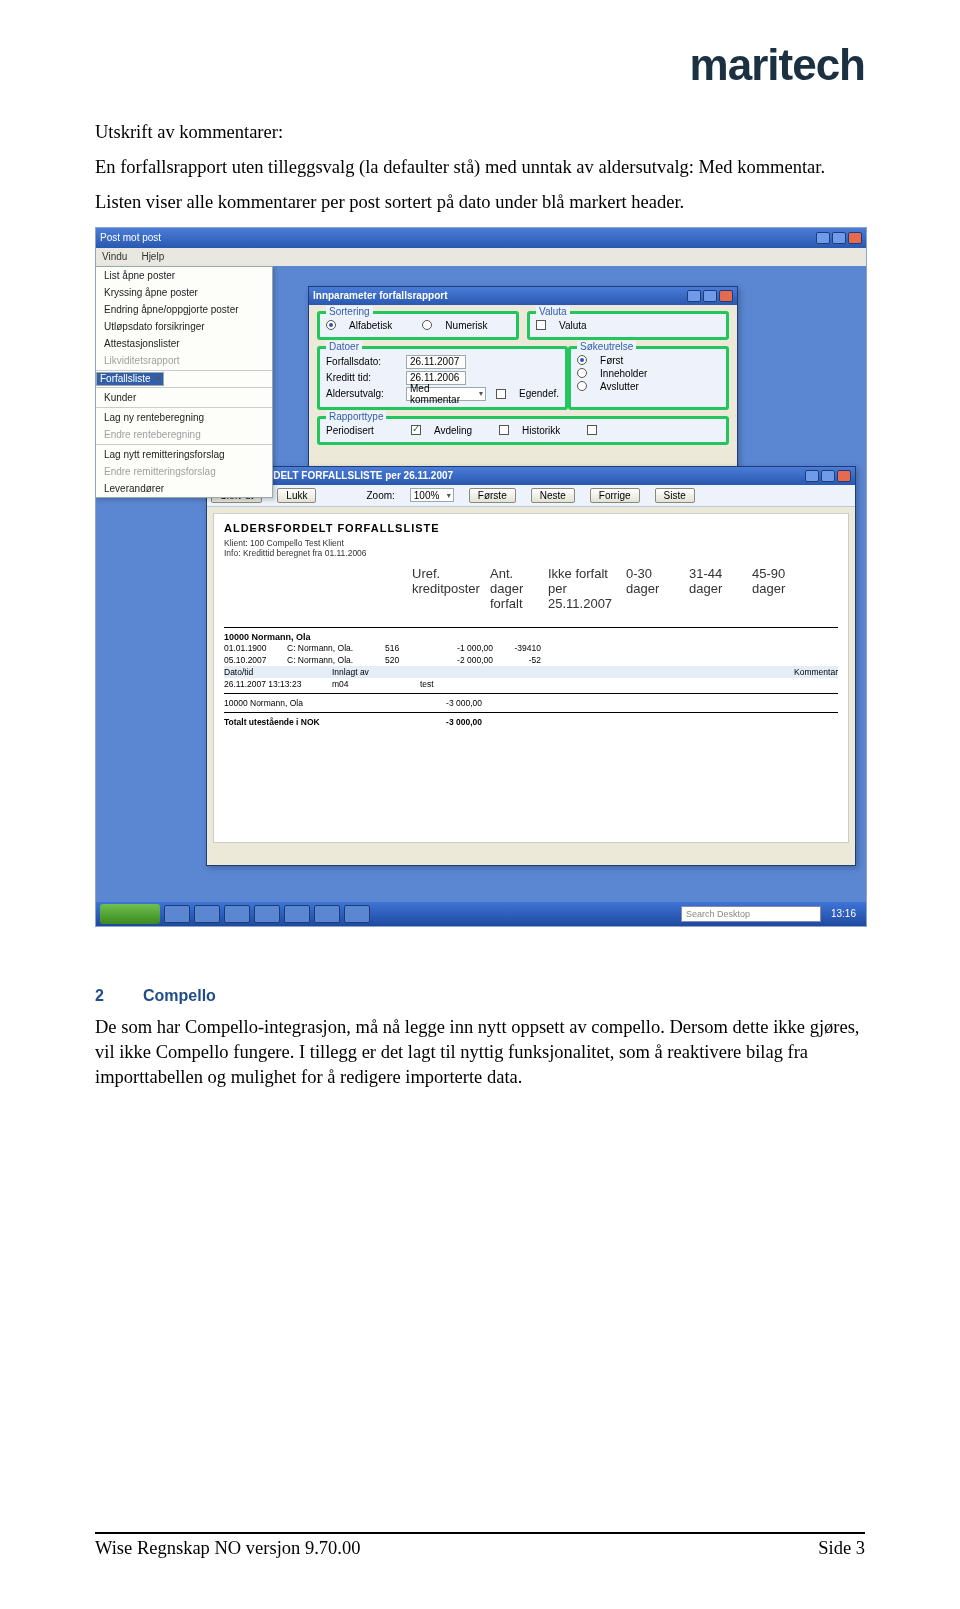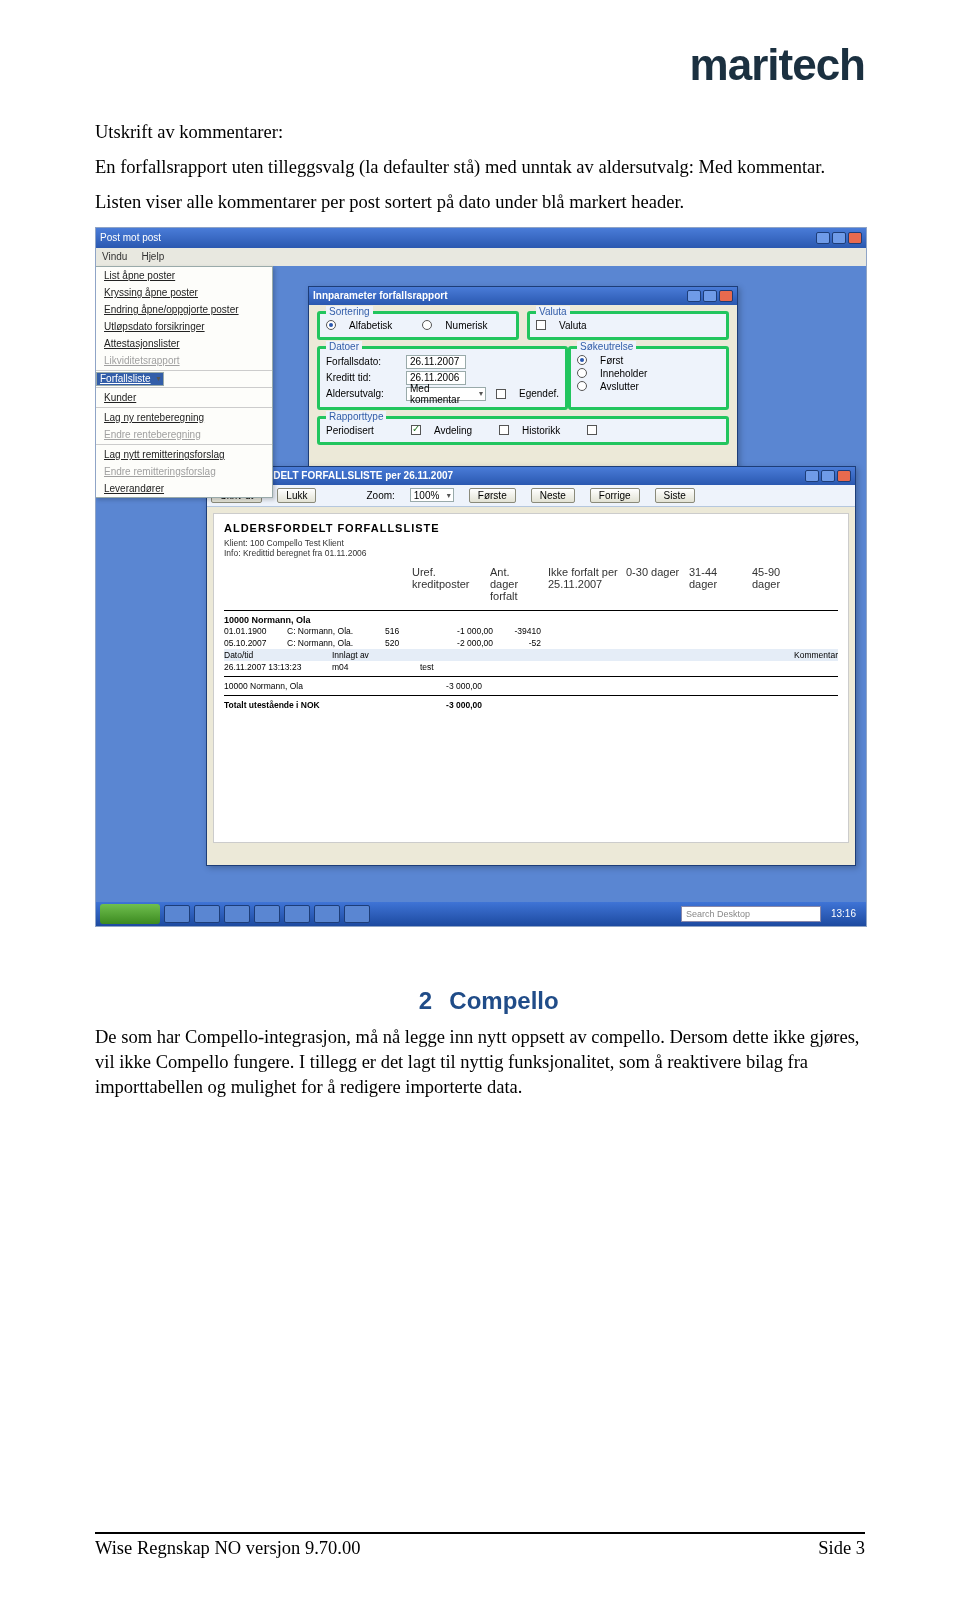--- a/index.html
+++ b/index.html
@@ -23,26 +23,25 @@
     letter-spacing: -1px;
     margin-bottom: 30px;
   }
   .body-text {
     font-size: 18.5px;
     line-height: 1.35;
     margin-bottom: 10px;
   }
   .section-heading {
     font-family: Arial, sans-serif;
-    font-size: 24px;
+    font-size: 16px;
     font-weight: 700;
     color: #204c88;
     margin-top: 60px;
     margin-bottom: 10px;
-    text-align: center;
   }
   .section-heading .num { display:inline-block; width: 48px; }
   
   .shot {
     width: 772px;
     height: 700px;
     margin-top: 12px;
     border: 1px solid #8fa4c6;
     background: linear-gradient(#3a6cc8, #2e5db8);
     font-family: Tahoma, Arial, sans-serif;
@@ -86,21 +85,20 @@
     background: #fdfdfa;
     border: 1px solid #9aa;
     box-shadow: 2px 2px 4px rgba(0,0,0,.2);
     z-index: 50;
   }
   .dd-item {
     padding: 3px 8px;
     font-size: 10px;
     color: #222;
     border-bottom: 0;
-    text-decoration: underline;
   }
   .dd-item.sel { background:#335ea9; color:#fff; }
   .dd-item.dim { color:#a0a0a0; }
   .dd-sep { height:1px; background:#ccc; margin:1px 0; }
 
   .childwin {
     position: absolute;
     border: 1px solid #1d3d78;
     background: #ece9d8;
     box-shadow: 2px 2px 6px rgba(0,0,0,.25);
@@ -143,21 +141,21 @@
     display:flex; gap:15px; align-items:center;
     padding:3px 4px; background:#eef3fb; border-bottom:1px solid #b5c7de;
   }
   .reportpage {
     margin:6px; background:#fff; border:1px solid #ccc;
     height: 330px; padding:8px 10px; font-size:9px;
     overflow:hidden;
   }
   .rpt-title { font-family:Arial,sans-serif; font-weight:700; font-size:11px; letter-spacing:1px; }
   .rpt-meta { margin:4px 0 8px; font-size:8.5px; color:#333; }
-  .rpt-header-row { display:flex; gap:8px; font-size:11px; color:#333; border-bottom:1px solid #000; padding-bottom:8px;}
+  .rpt-header-row { display:flex; gap:8px; font-size:13px; color:#333; border-bottom:1px solid #000; padding-bottom:16px;}
   .rpt-line { display:flex; gap:8px; font-size:8.5px; padding:1px 0;}
   .rpt-line.hl { background:#e5edf7; }
   .rpt-sep { border-top:1px solid #000; margin:3px 0;}
   .col { flex: 0 0 auto; }
   .taskbar {
     position:absolute; left:0; right:0; bottom:0; height:24px;
     background:linear-gradient(#3f74d6,#1d4aa0);
     display:flex; align-items:center; padding:0 4px; gap:4px;
   }
   .startbtn { width:60px; height:20px; background:linear-gradient(#6fbf4e,#3c8a20); border-radius:3px; }

